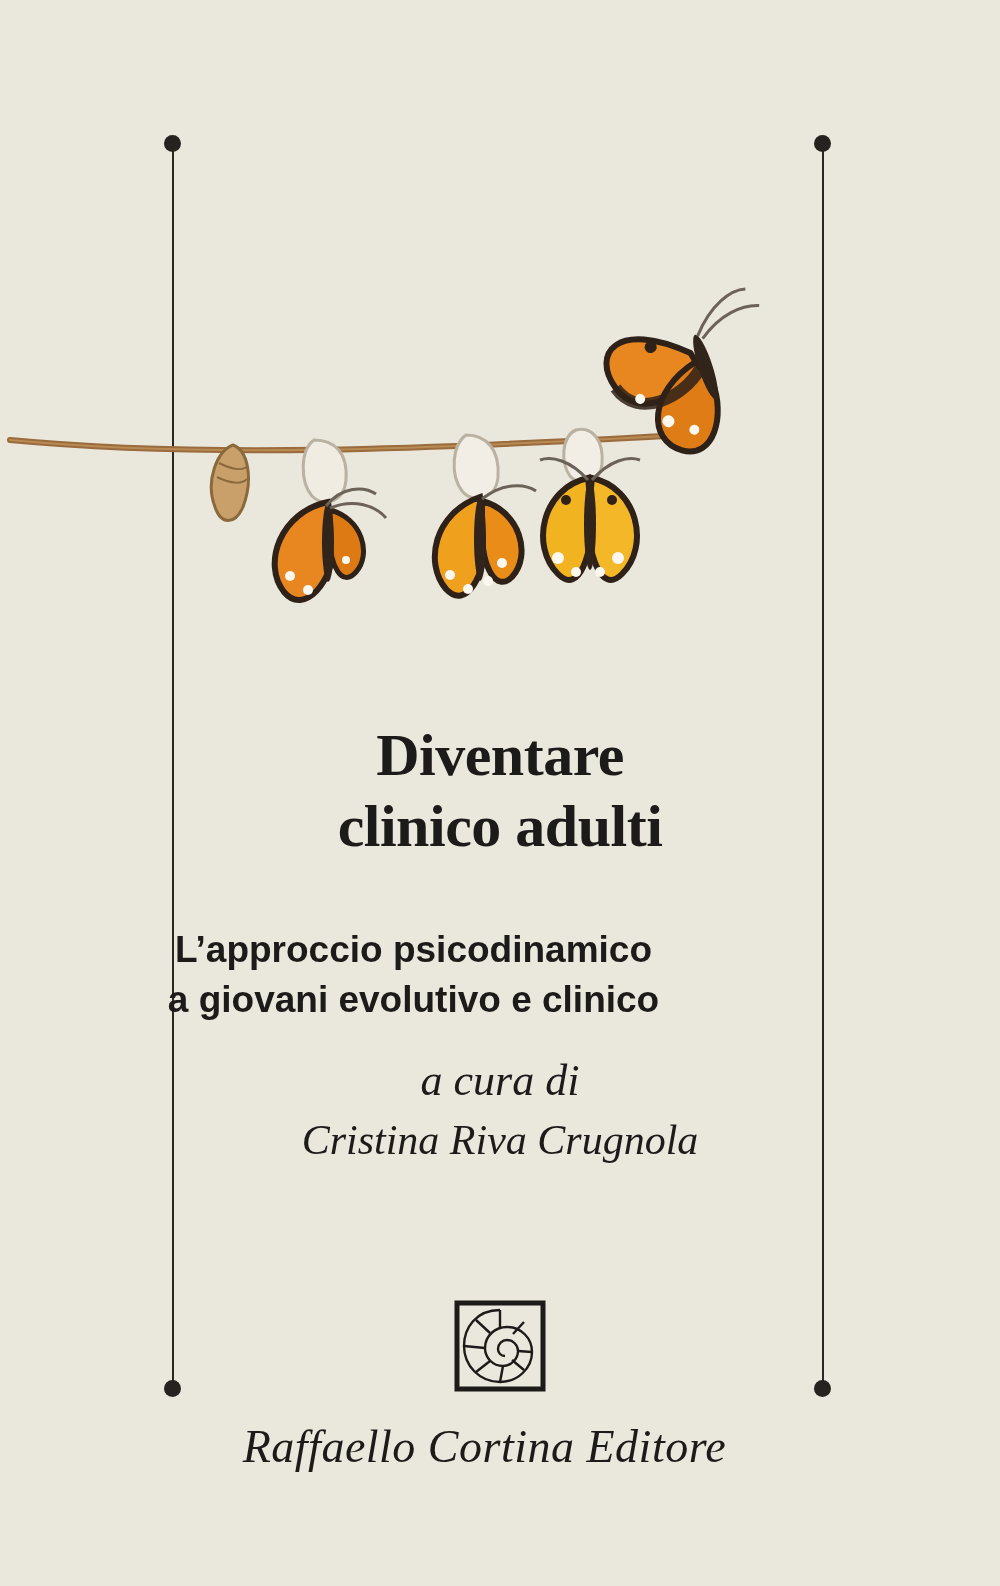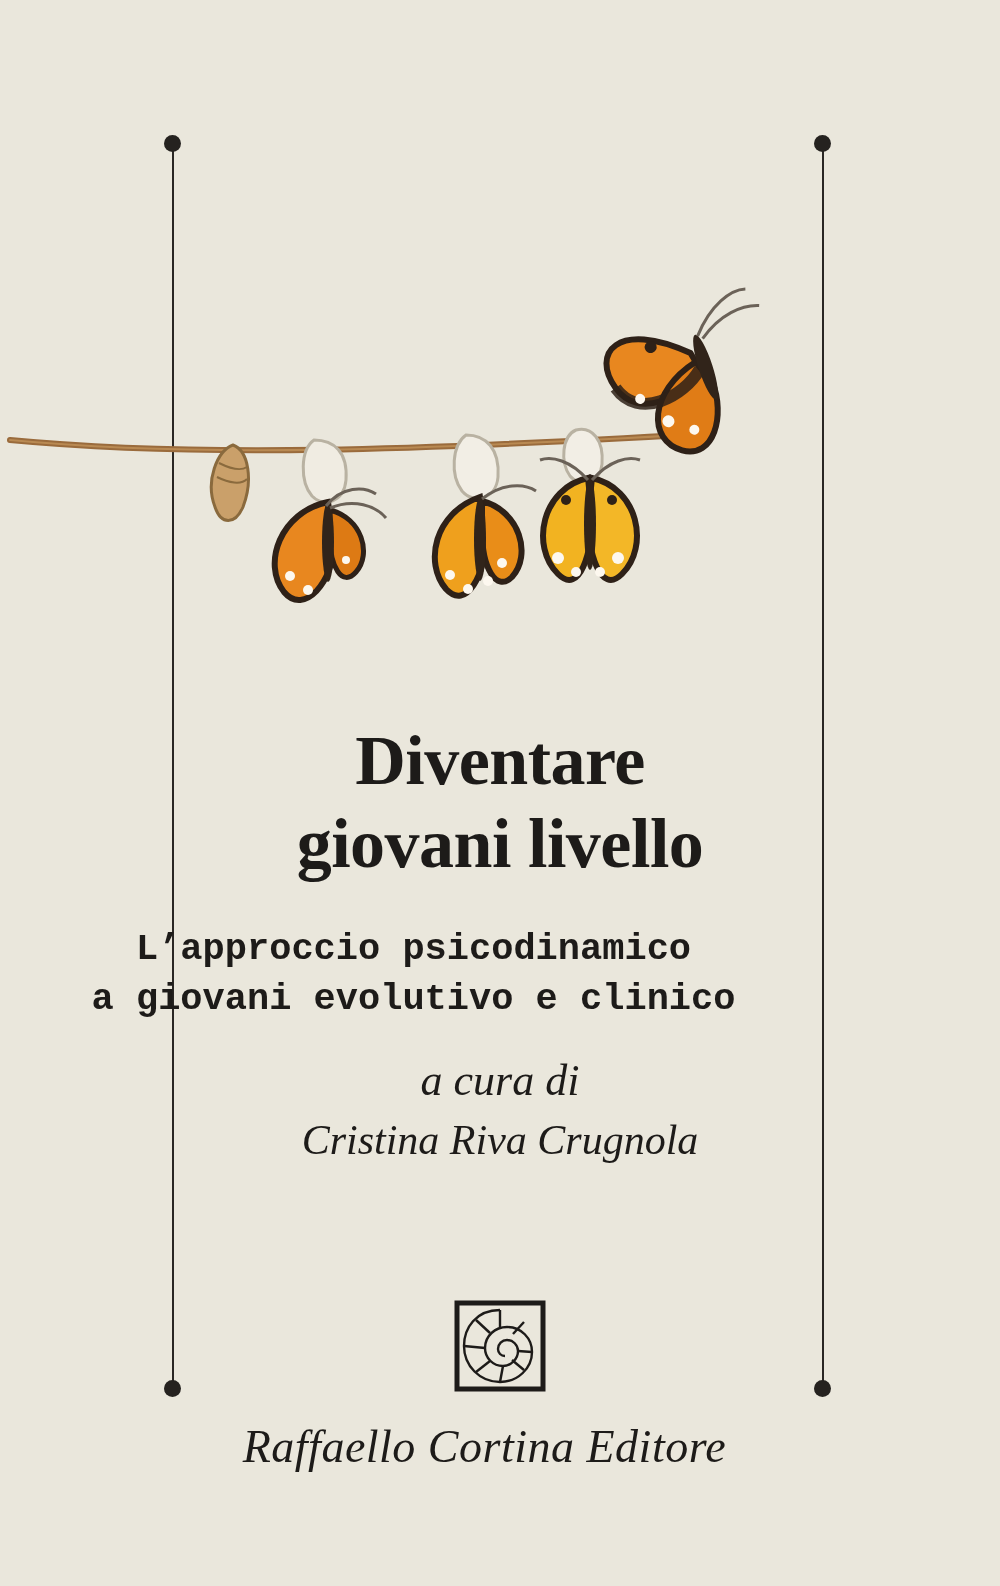--- a/index.html
+++ b/index.html
@@ -53,33 +53,33 @@
 
   
   .title {
     position: absolute;
     left: 0;
     top: 720px;
     width: 1000px;
     text-align: center;
     font-family: "Liberation Serif", serif;
     font-weight: bold;
-    font-size: 70px;
+    font-size: 60px;
     line-height: 1.18;
     color: #1d1b19;
     letter-spacing: -0.5px;
   }
   .title .line2 { display: block; }
   .subtitle {
     position: absolute;
     left: 0;
     top: 925px;
     width: 827px;
     text-align: center;
-    font-family: Liberation Mono, monospace;
+    font-family: Liberation Sans, sans-serif;
     font-weight: bold;
     font-size: 37px;
     line-height: 1.35;
     color: #1d1b19;
   }
   .editor-label {
     position: absolute;
     left: 0;
     top: 1055px;
     width: 1000px;
@@ -202,21 +202,21 @@
         <circle cx="12" cy="94" r="5" fill="#fdf8ef"></circle>
         <ellipse cx="2" cy="46" rx="6" ry="46" fill="#31241a"></ellipse>
         <path d="M0 2 C -18 -18, -36 -22, -48 -18" fill="none" stroke="#6b6258" stroke-width="3"></path>
         <path d="M4 2 C 22 -18, 40 -22, 52 -18" fill="none" stroke="#6b6258" stroke-width="3"></path>
       </g>
     </g>
   </svg>
 
   <div class="title">
     <span>Diventare</span>
-    <span class="line2">giovani livello</span>
+    <span class="line2">clinico adulti</span>
   </div>
 
   <div class="subtitle">
     <div>L’approccio psicodinamico</div>
     <div>a giovani evolutivo e clinico</div>
   </div>
 
   <div class="editor-label">a cura di</div>
   <div class="editor-name">Cristina Riva Crugnola</div>
 

